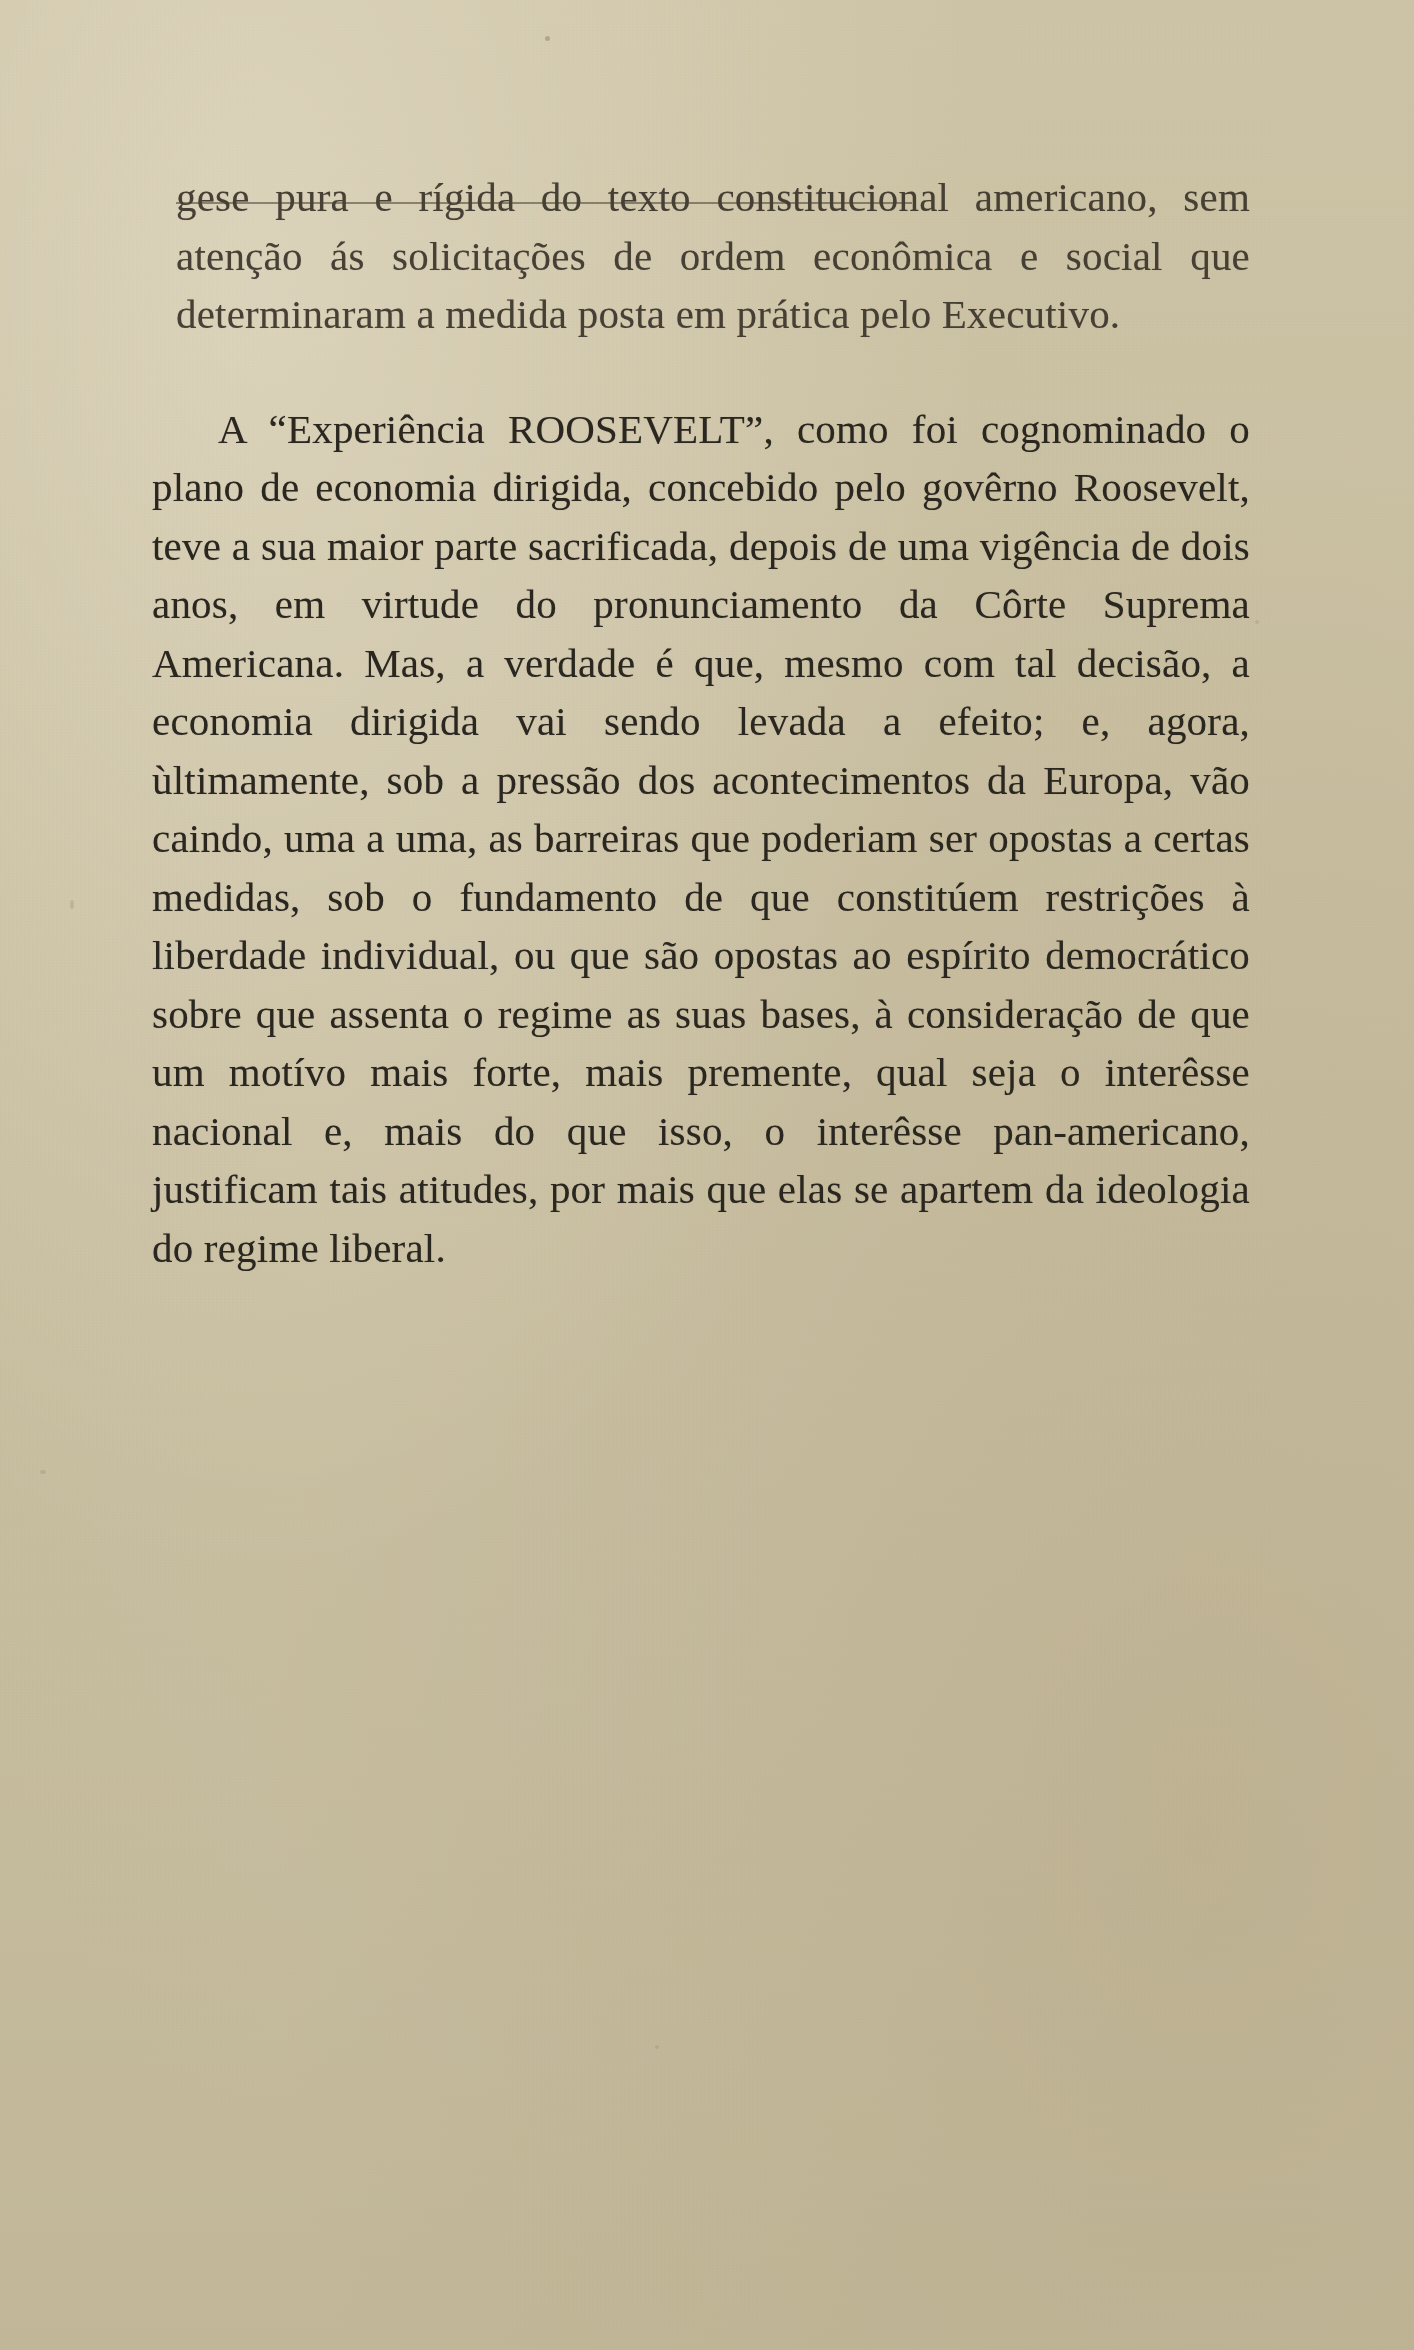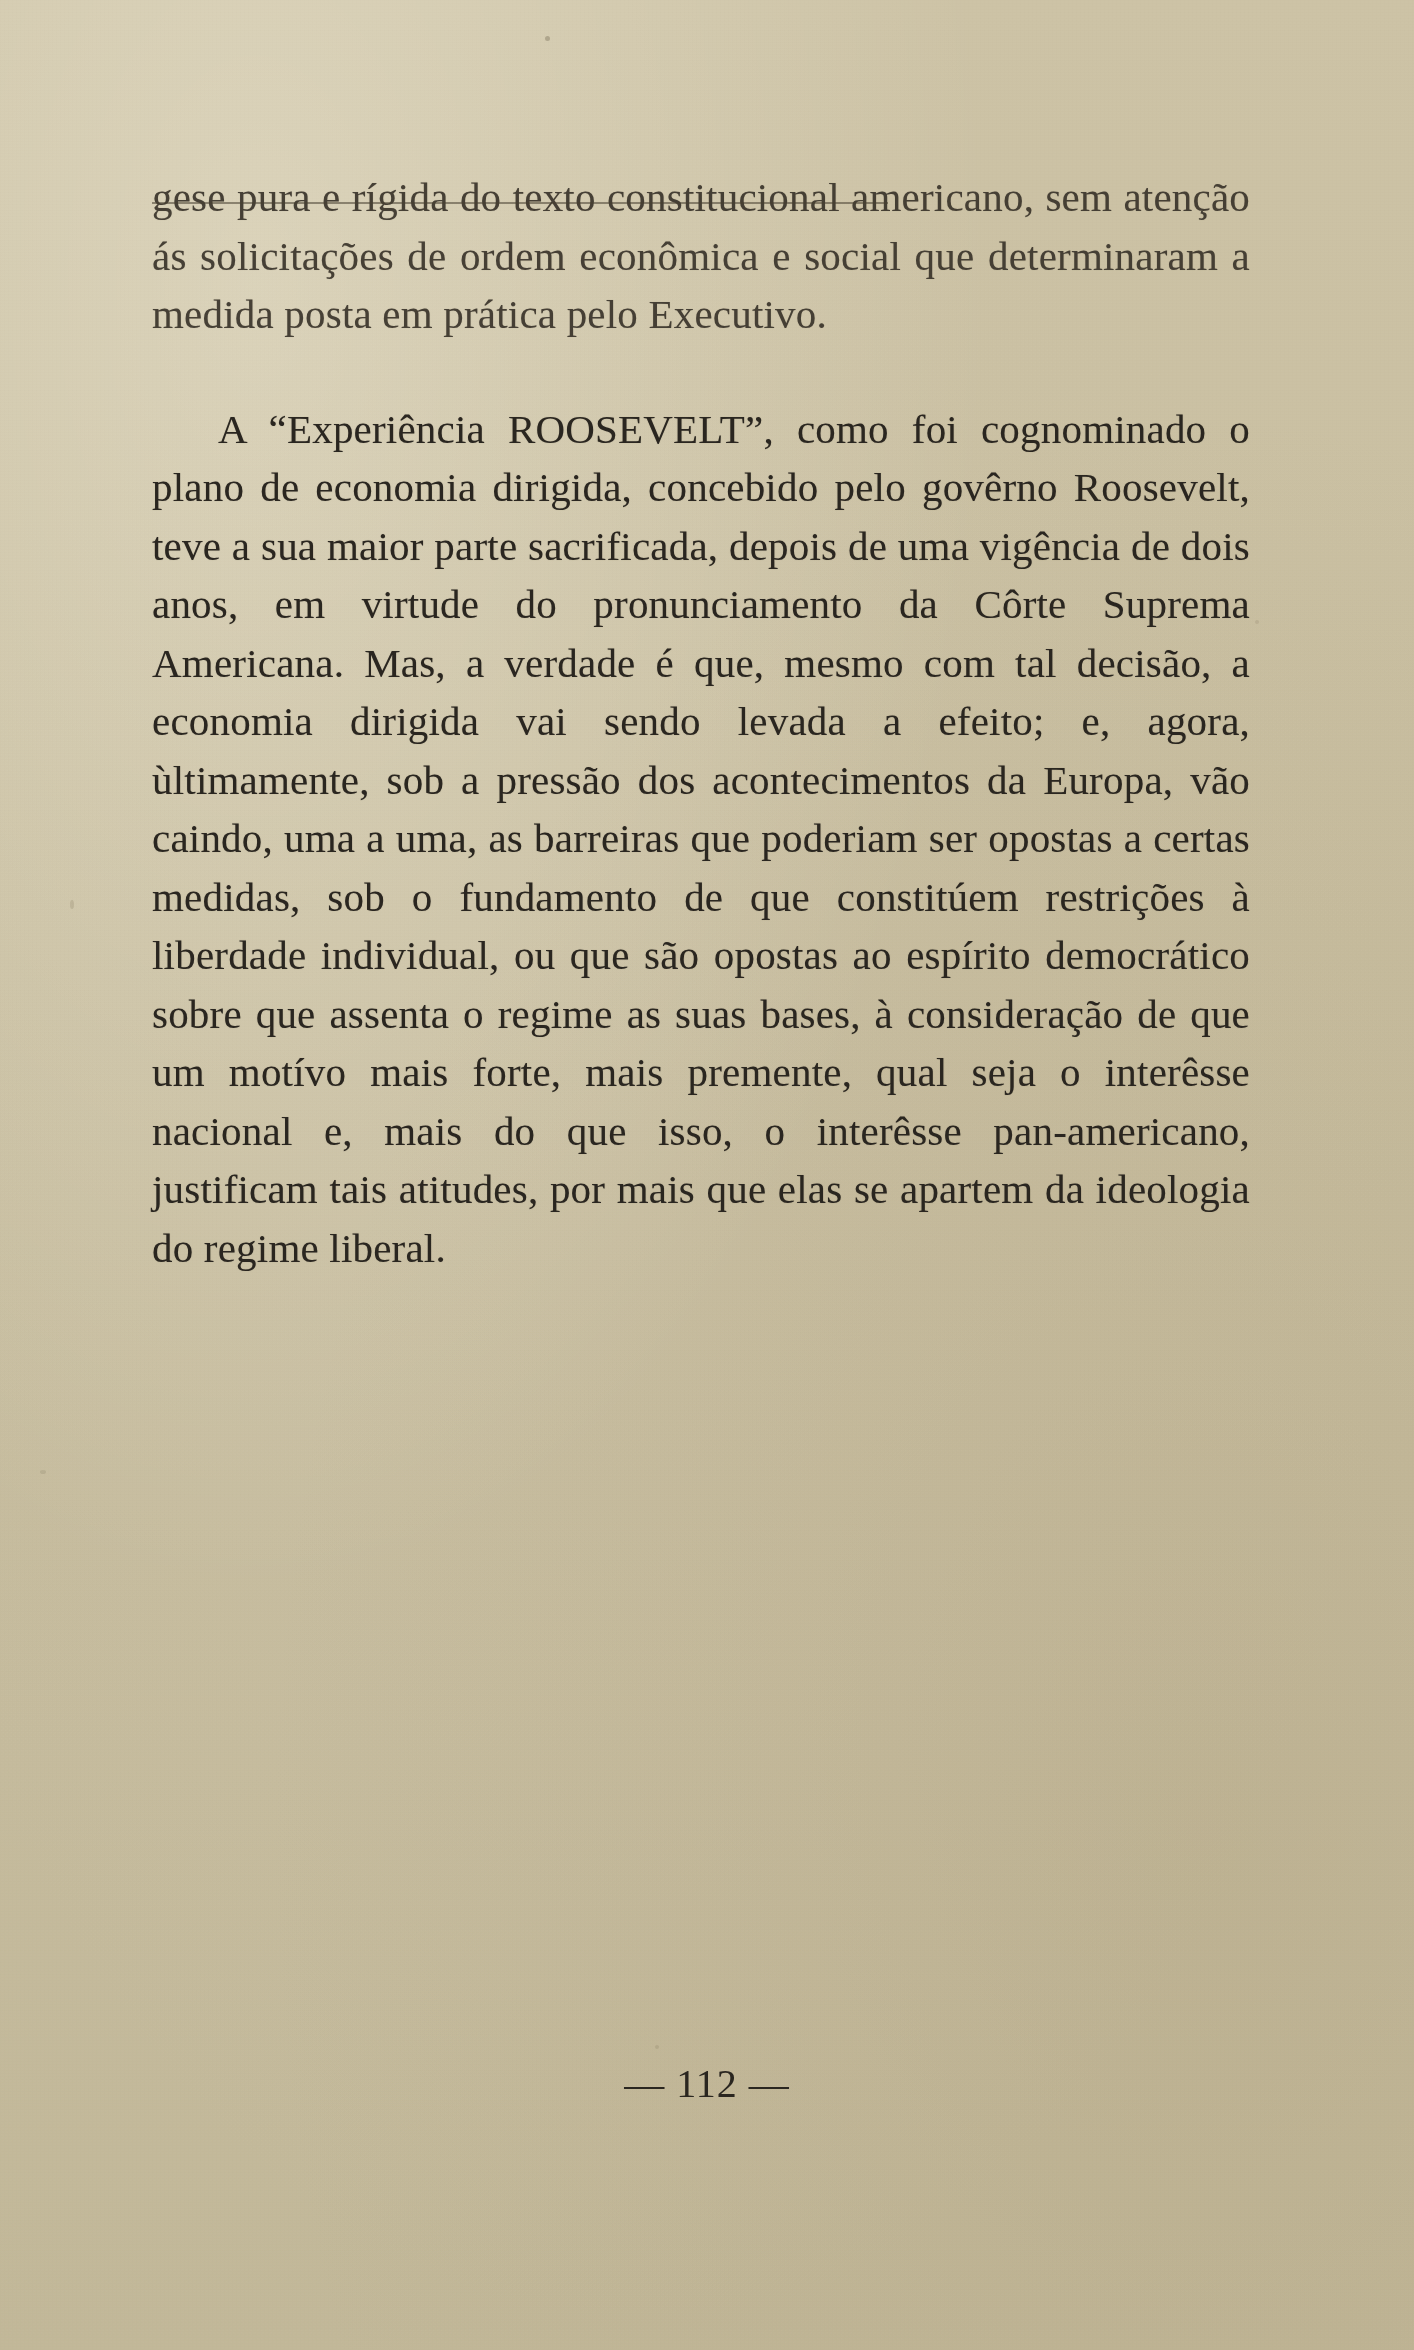--- a/index.html
+++ b/index.html
@@ -60,20 +60,21 @@
     font-family: Liberation Serif, serif;
   }
   p.gap {
     margin-top: 56px;
   }
   
   .faded-line {
     position: relative;
     color: #3a342b;
     opacity: .92;
+    margin-left: 24px;
   }
   .strike {
     position: absolute;
     left: 0;
     top: 34px;
     width: 736px;
     height: 2px;
     background: rgba(60,52,38,0.55);
     pointer-events: none;
   }
@@ -104,15 +105,14 @@
 
   <div class="textblock">
 
     <p class="faded-line">gese pura e rígida do texto constitucional americano, sem atenção ás solicitações de ordem econômica e social que determinaram a medida posta em prática pelo Executivo.<span class="strike"></span></p>
 
     <p class="indent gap">A “Experiência ROOSEVELT”, como foi cognominado o plano de economia dirigida, concebido pelo govêrno Roosevelt, teve a sua maior parte sacrificada, depois de uma vigência de dois anos, em virtude do pronunciamento da Côrte Suprema Americana. Mas, a verdade é que, mesmo com tal decisão, a economia dirigida vai sendo levada a efeito; e, agora, ùltimamente, sob a pressão dos acontecimentos da Europa, vão caindo, uma a uma, as barreiras que poderiam ser opostas a certas medidas, sob o fundamento de que constitúem restrições à liberdade individual, ou que são opostas ao espírito democrático sobre que assenta o regime as suas bases, à consideração de que um motívo mais forte, mais premente, qual seja o interêsse nacional e, mais do que isso, o interêsse pan-americano, justificam tais atitudes, por mais que elas se apartem da ideologia do regime liberal.</p>
 
 
   </div>
 
-  <div class="folio">— 112 —</div>
 
 </div>
 
 </body></html>

